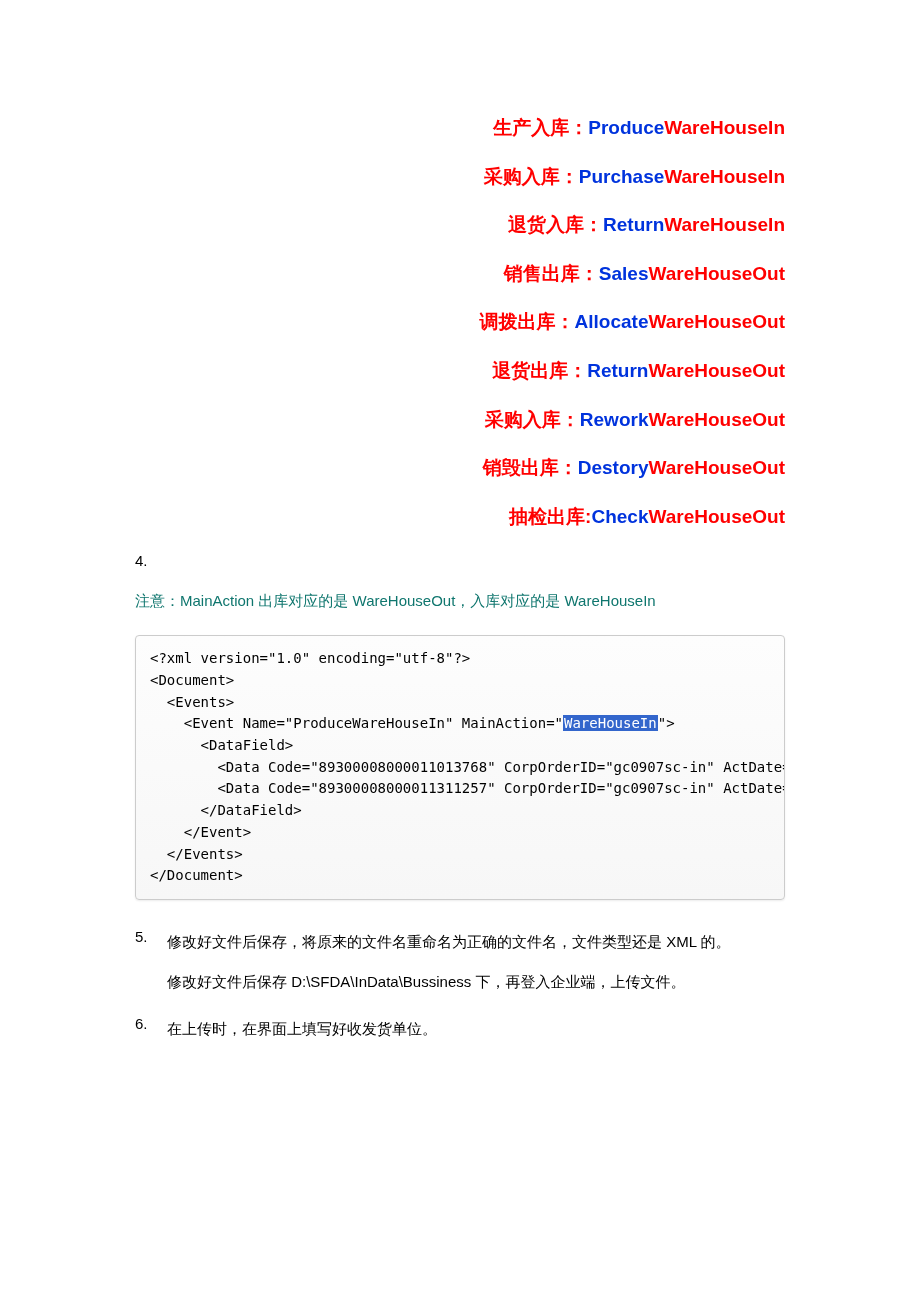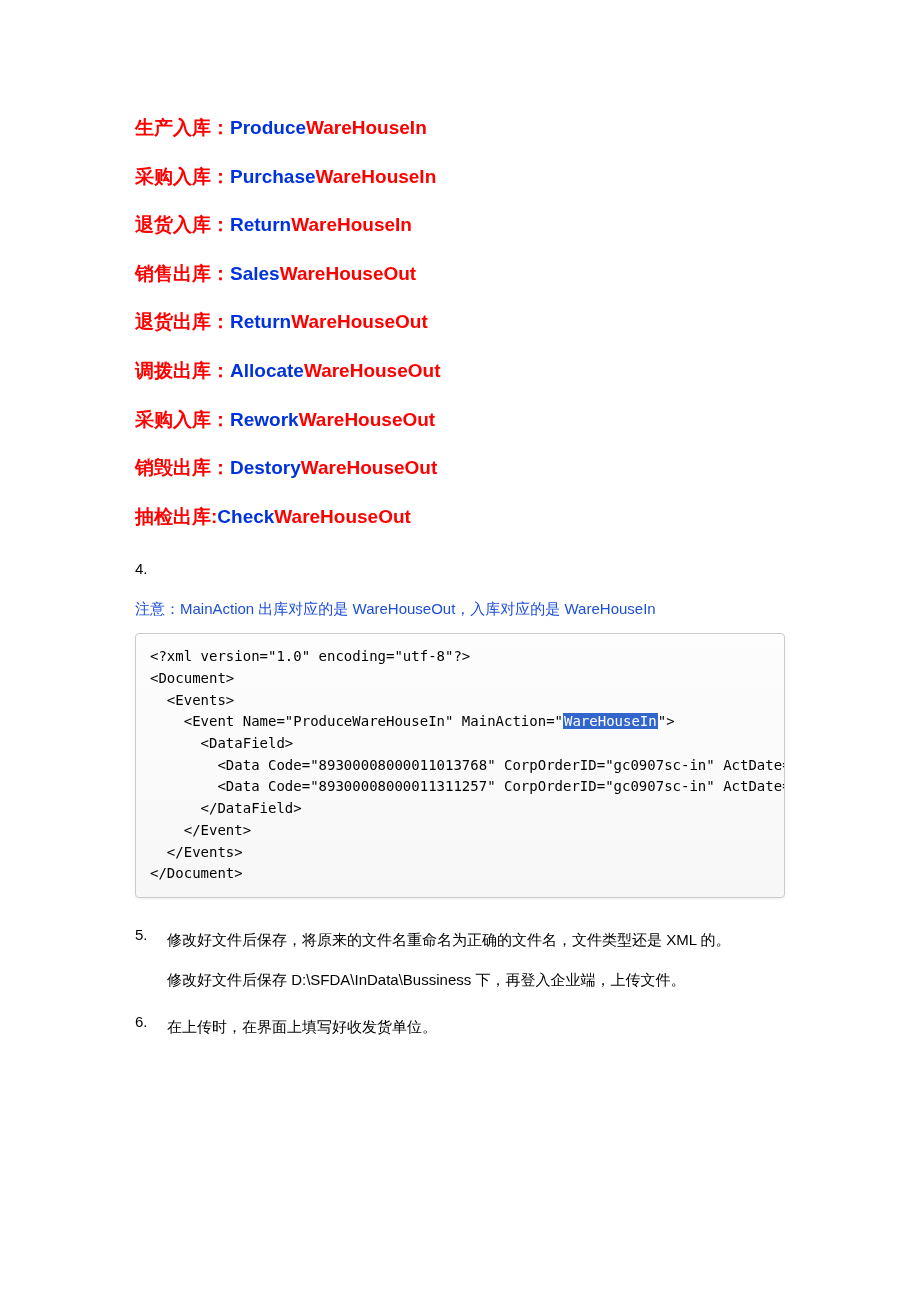--- a/index.html
+++ b/index.html
@@ -3,35 +3,35 @@
   <meta charset="utf-8">
   <style>
     * { margin: 0; padding: 0; box-sizing: border-box; }
     body {
       width: 920px;
       min-height: 1302px;
       background: #ffffff;
       font-family: "Microsoft YaHei", "SimHei", Arial, sans-serif;
       padding: 115px 135px 60px 135px;
     }
-    .def-list { margin-bottom: 30px; }
+    .def-list { margin-bottom: 22px; text-align: right; }
     .def-row {
       font-size: 19px;
       font-weight: bold;
       line-height: 1.4;
       margin-bottom: 22px;
     }
     .lbl-red { color: #ff0000; }
     .val-blue { color: #0033dd; }
     .val-red { color: #ff0000; }
     .para {
       font-size: 15px;
-      color: #1d4ed8;
+      color: #0f766e;
       line-height: 1.8;
-      margin-bottom: 11px;
+      margin-bottom: 21px;
     }
     .num-item { display: flex; margin-bottom: 18px; }
     .num { width: 32px; flex-shrink: 0; font-size: 15px; }
     .num-body { font-size: 15px; line-height: 1.9; }
     .code-box {
       border: 1px solid #cccccc;
       border-radius: 4px;
       background: linear-gradient(to bottom, #fdfdfd 0%, #f7f7f7 100%);
       box-shadow: 0 1px 2px rgba(0,0,0,0.08);
       padding: 12px 14px;
@@ -59,24 +59,24 @@
   <div class="def-row">
     <span class="lbl-red">采购入库：</span><span class="val-blue">Purchase</span><span class="val-red">WareHouseIn</span>
   </div>
   <div class="def-row">
     <span class="lbl-red">退货入库：</span><span class="val-blue">Return</span><span class="val-red">WareHouseIn</span>
   </div>
   <div class="def-row">
     <span class="lbl-red">销售出库：</span><span class="val-blue">Sales</span><span class="val-red">WareHouseOut</span>
   </div>
   <div class="def-row">
-    <span class="lbl-red">退货出库：</span><span class="val-blue">Return</span><span class="val-red">WareHouseOut</span>
+    <span class="lbl-red">调拨出库：</span><span class="val-blue">Allocate</span><span class="val-red">WareHouseOut</span>
   </div>
   <div class="def-row">
-    <span class="lbl-red">调拨出库：</span><span class="val-blue">Allocate</span><span class="val-red">WareHouseOut</span>
+    <span class="lbl-red">退货出库：</span><span class="val-blue">Return</span><span class="val-red">WareHouseOut</span>
   </div>
   <div class="def-row">
     <span class="lbl-red">采购入库：</span><span class="val-blue">Rework</span><span class="val-red">WareHouseOut</span>
   </div>
   <div class="def-row">
     <span class="lbl-red">销毁出库：</span><span class="val-blue">Destory</span><span class="val-red">WareHouseOut</span>
   </div>
   <div class="def-row">
     <span class="lbl-red">抽检出库:</span><span class="val-blue">Check</span><span class="val-red">WareHouseOut</span>
   </div>

